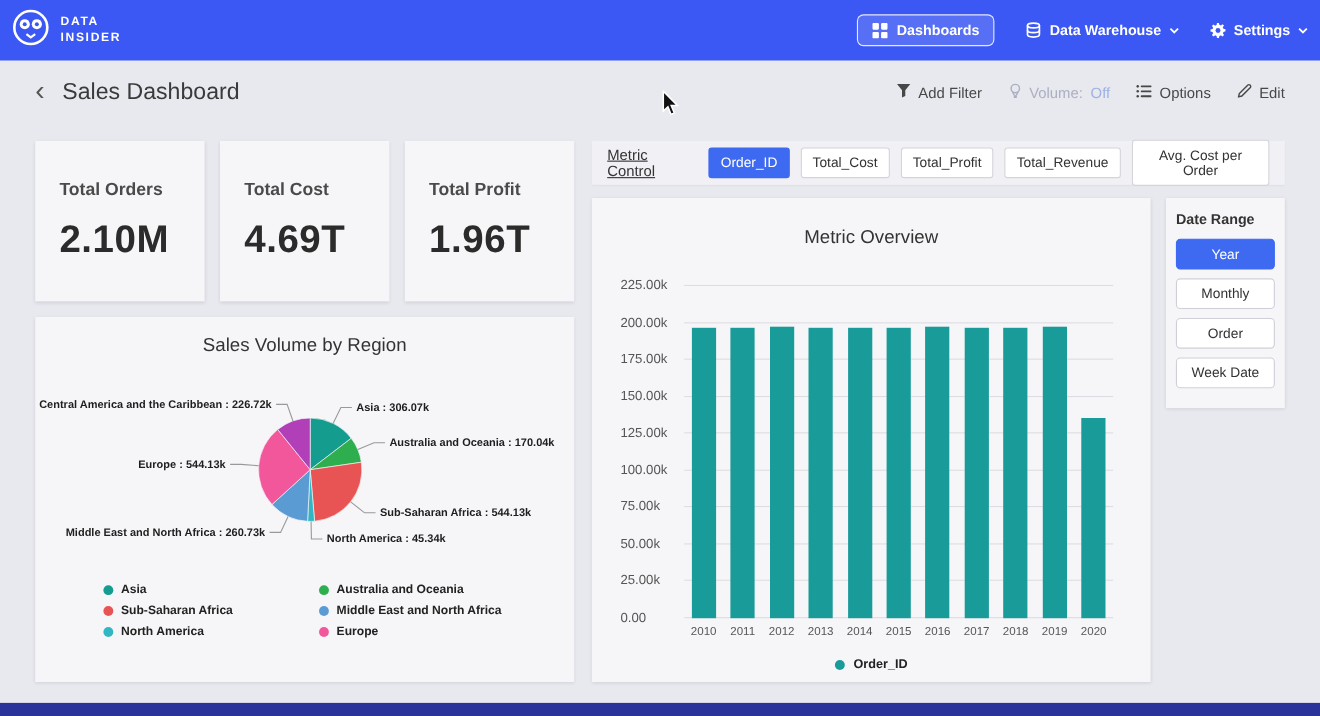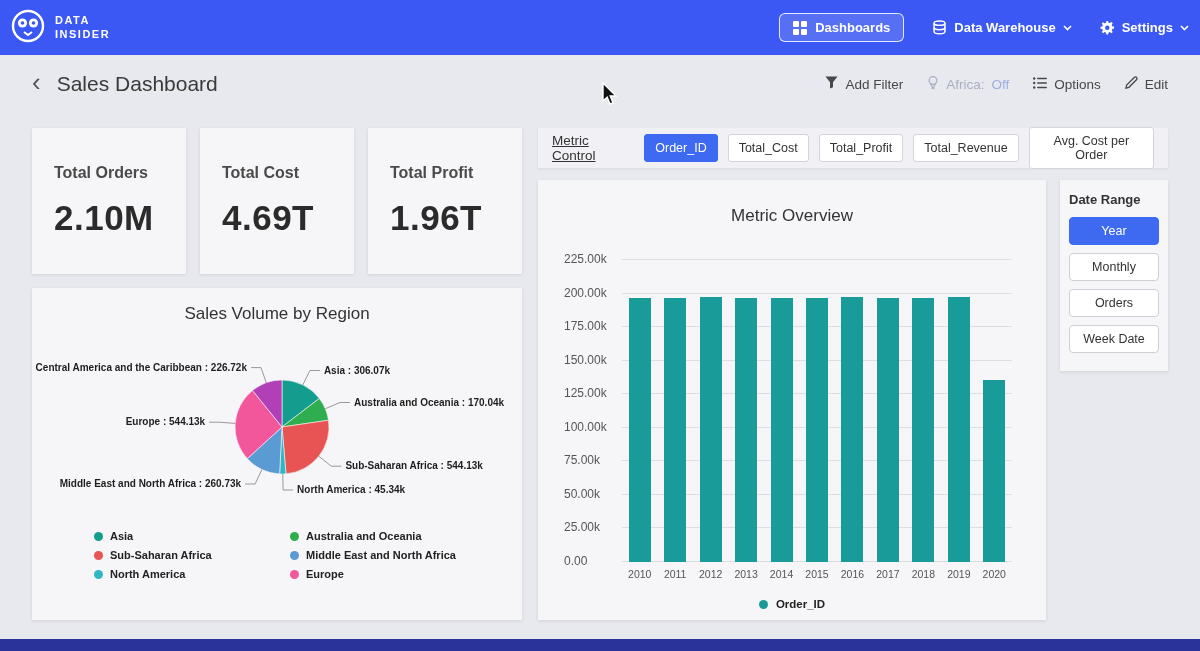--- a/index.html
+++ b/index.html
@@ -169,21 +169,21 @@
         <span>Add Filter</span>
       </div>
       <div class="action-item disabled">
         <span>
           <svg width="12" height="14" viewBox="0 0 12 14" fill="none" stroke="#abafc2" stroke-width="1.3">
             <circle cx="6" cy="4.5" r="3.8"></circle>
               <path d="M3.6 7.6 L5 10.5 M8.4 7.6 L7 10.5"></path>
               <rect x="4.6" y="10.5" width="2.8" height="2.6" fill="#abafc2" stroke="none"></rect>
           </svg>
         </span>
-        <span>Africa:</span>
+        <span>Volume:</span>
         <span class="boost-off">Off</span>
       </div>
       <div class="action-item">
         <span>
           <svg width="14" height="12" viewBox="0 0 14 12" fill="#474747">
             <circle cx="1.2" cy="1.5" r="1.2"></circle>
               <rect x="4" y="0.7" width="10" height="1.6" rx=".8"></rect>
             <circle cx="1.2" cy="6" r="1.2"></circle>
               <rect x="4" y="5.2" width="10" height="1.6" rx=".8"></rect>
             <circle cx="1.2" cy="10.5" r="1.2"></circle>
@@ -362,21 +362,21 @@
               <span class="legend-dot" style="background: rgb(24, 155, 153);"></span>
               <span>Order_ID</span>
             </div>
         </div>
 
         <div class="card date-card">
           <div class="date-label">Date Range</div>
           <div>
               <button class="date-btn active">Year</button>
               <button class="date-btn">Monthly</button>
-              <button class="date-btn">Orders</button>
+              <button class="date-btn">Order</button>
               <button class="date-btn">Week Date</button>
             </div>
         </div>
       </div>
     </div>
 
   </div>
 
   <div class="footer-strip"></div>
 

